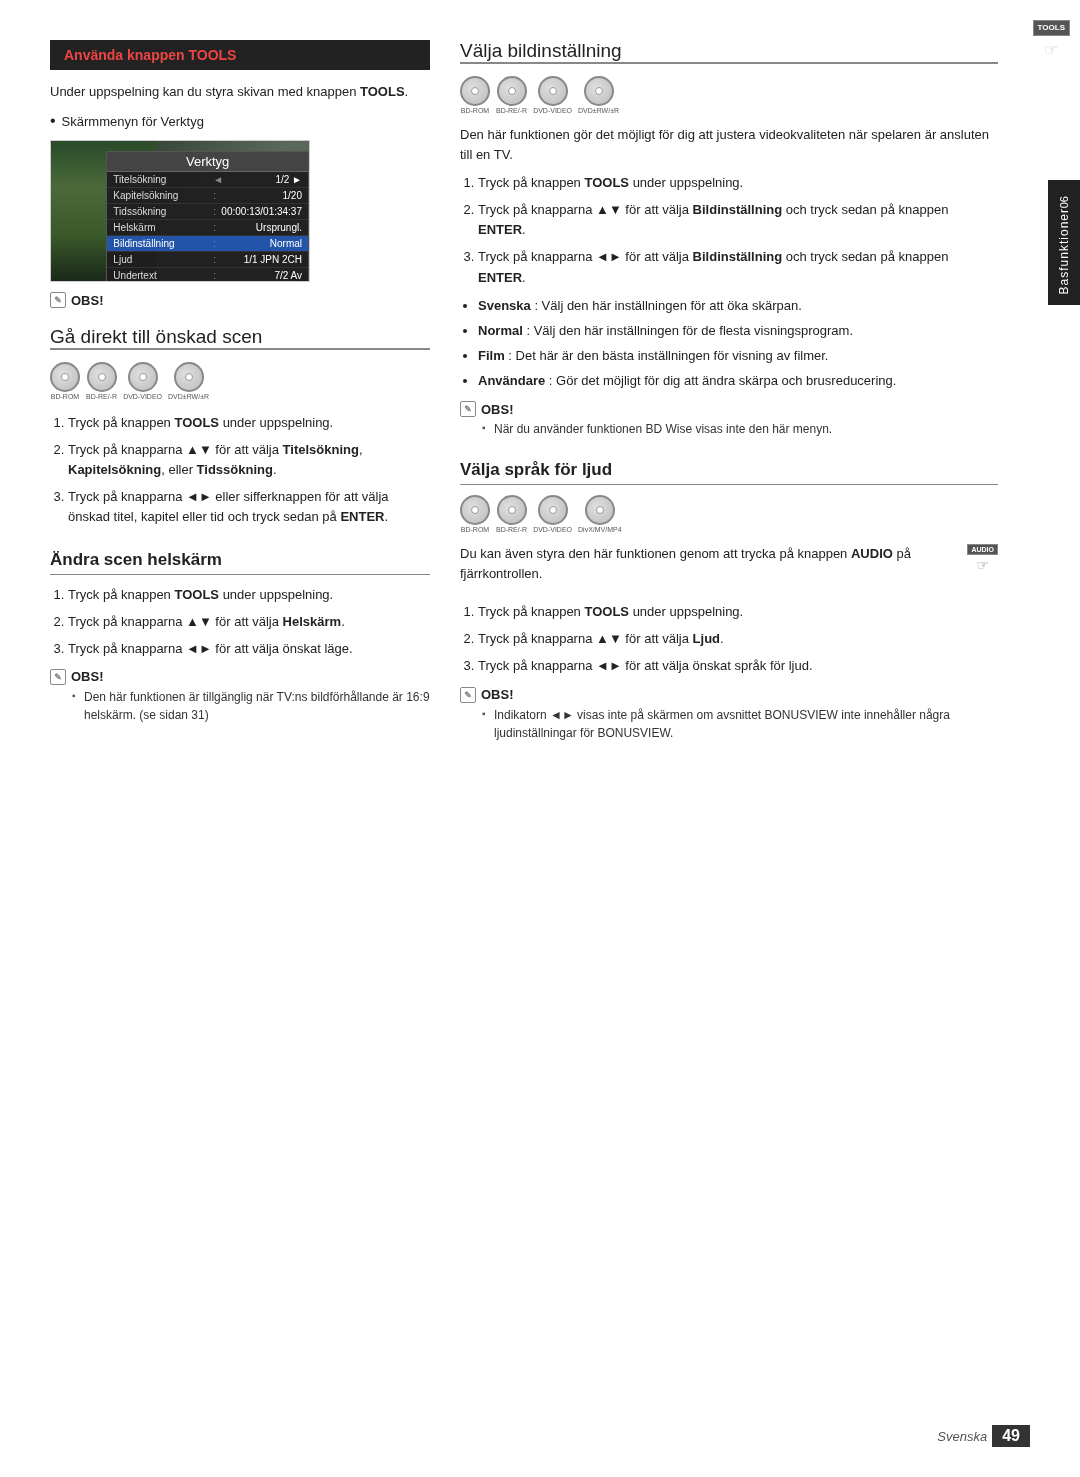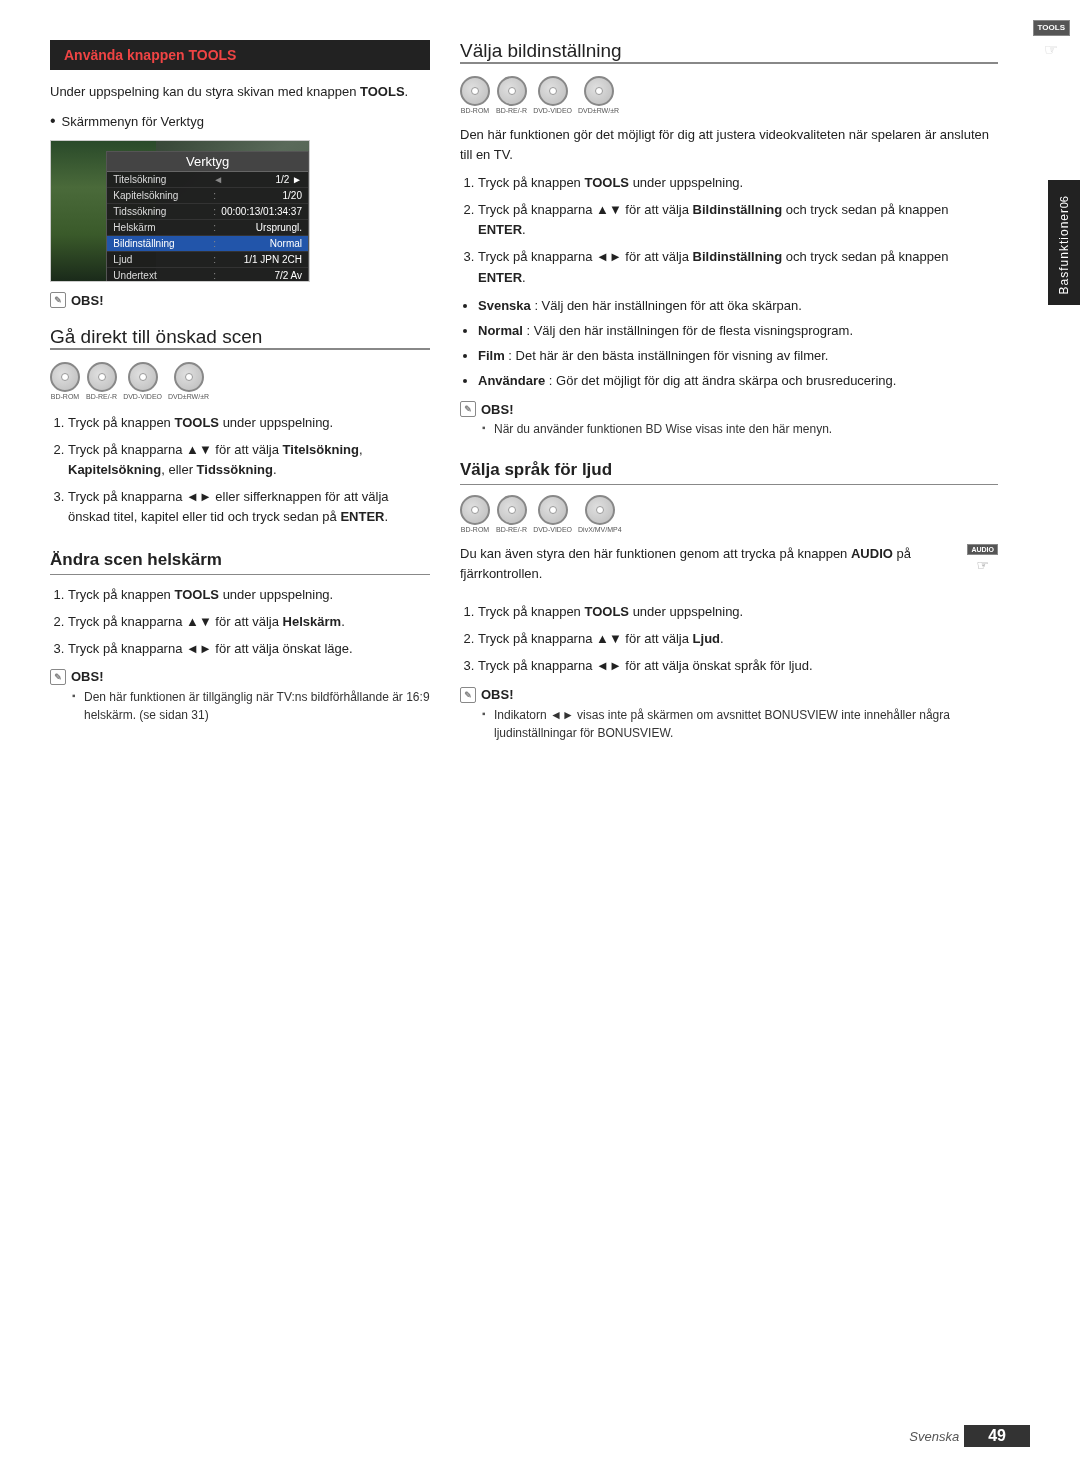--- a/index.html
+++ b/index.html
@@ -362,21 +362,21 @@
       display: flex;
       align-items: center;
       gap: 5px;
     }
 
     .page-num-box {
       background: #333;
       color: #fff;
       font-size: 16px;
       font-weight: bold;
-      padding: 2px 24px;
+      padding: 2px 10px;
     }
 
     .page-label {
       font-size: 13px;
       color: #555;
       font-style: italic;
     }
 
     
     .disc-icons-right {

